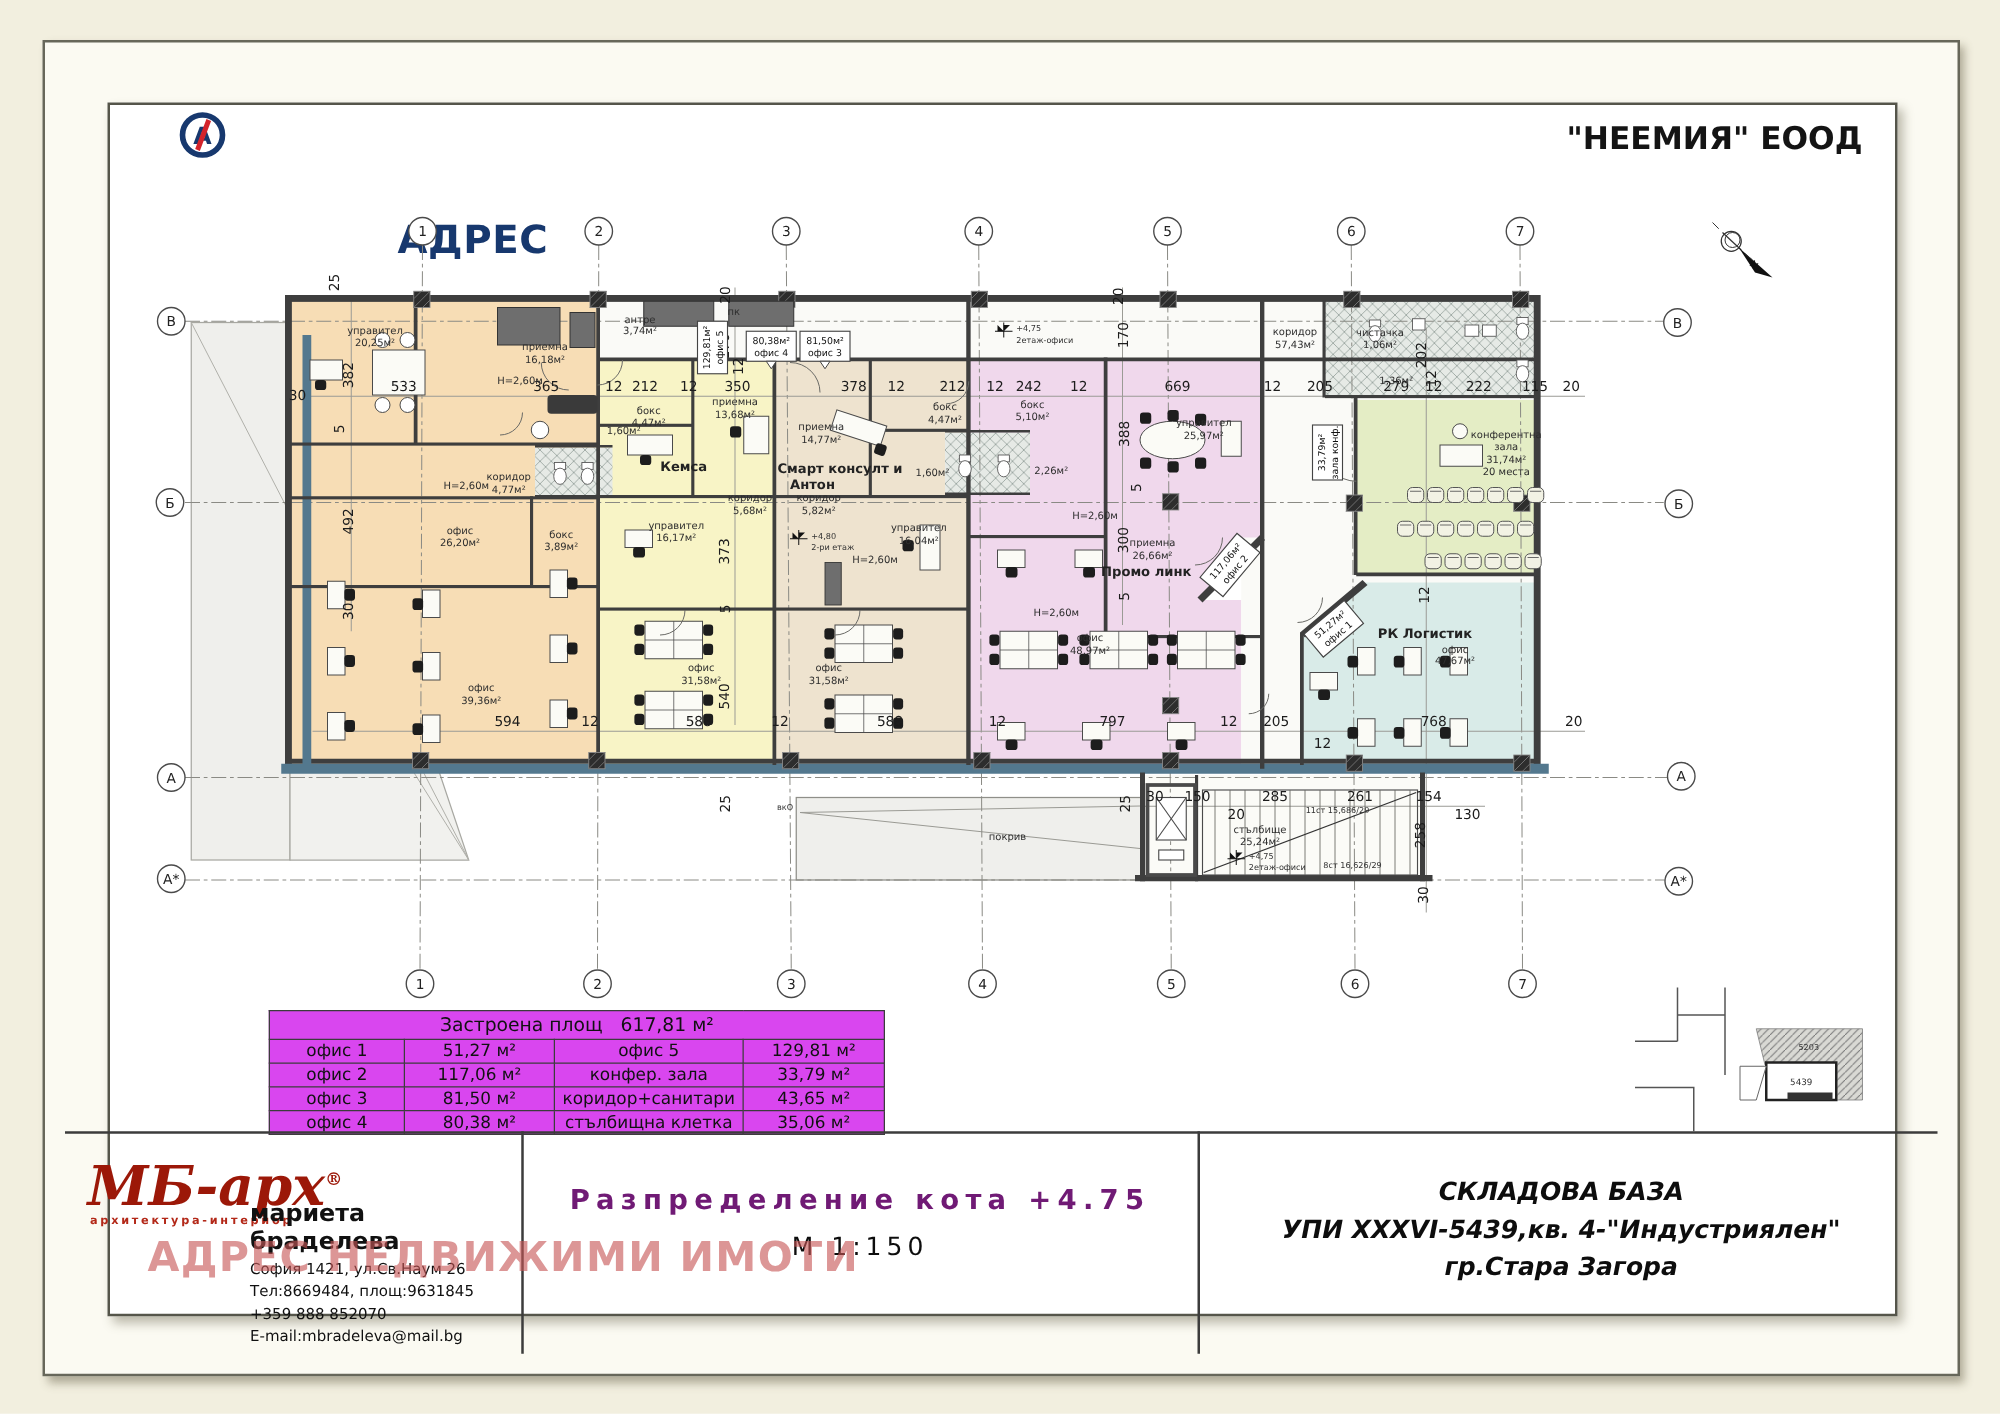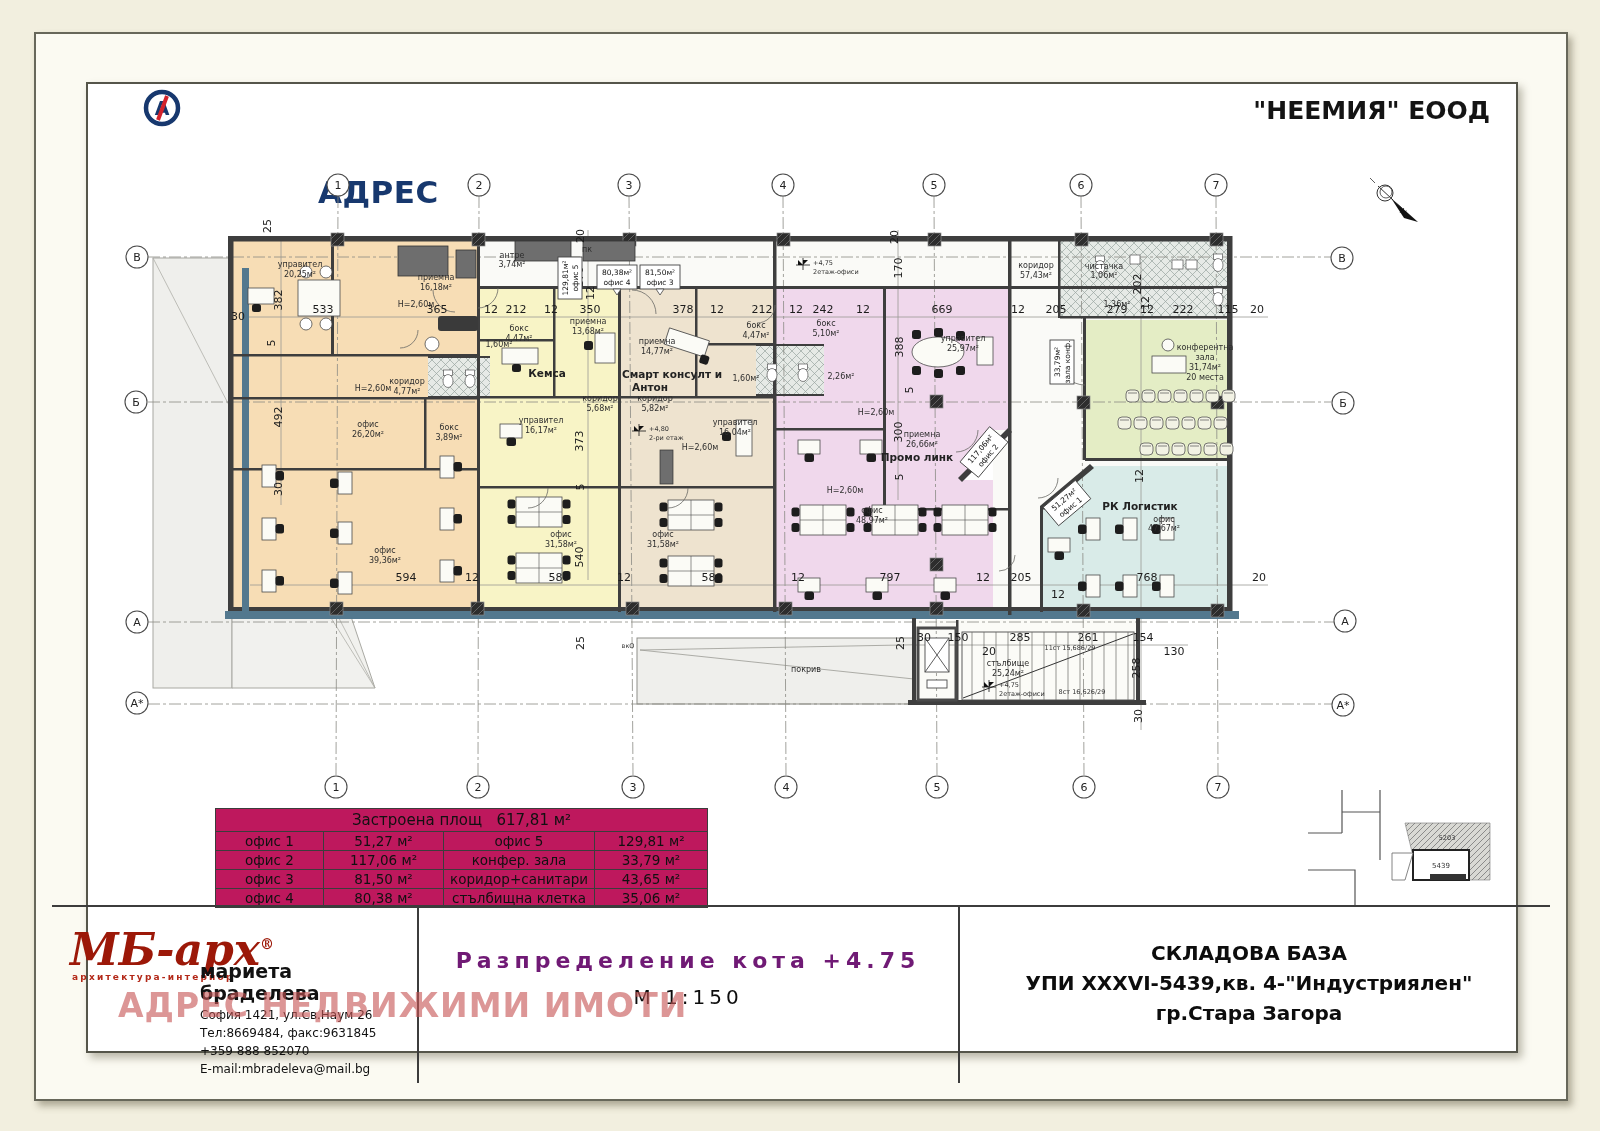--- a/index.html
+++ b/index.html
@@ -9,40 +9,40 @@
        border:2px solid #67675a;background:#fbfaf2;box-shadow:4px 5px 7px rgba(90,85,60,.45);}
   .frame-inner{position:absolute;left:50px;top:48px;right:48px;bottom:46px;
        border:2px solid #55554a;background:#ffffff;box-shadow:4px 5px 8px rgba(90,85,60,.4);}
   .abs{position:absolute;}
   
   .brand{position:absolute;left:136px;top:84px;width:150px;height:50px;background:#fff;}
   .brand-text{position:absolute;left:182px;top:90px;font-size:31px;font-weight:bold;color:#17386e;letter-spacing:.5px;}
   .company{position:absolute;left:1240px;top:96px;width:250px;text-align:right;
        font-size:25px;font-weight:bold;color:#141414;}
   
-  table.areas{position:absolute;left:215px;top:808px;border-collapse:collapse;background:#be185d;}
+  table.areas{position:absolute;left:215px;top:808px;border-collapse:collapse;background:#d946ef;}
   table.areas td{border:1.5px solid #3c3c3c;font-size:13.5px;color:#111;text-align:center;padding:0 6px;height:18px;}
   table.areas td.hdr{font-size:15px;height:22px;}
   
   .tb-line-h{position:absolute;left:52px;right:50px;top:905px;height:2px;background:#3c3c3c;}
   .tb-line-v1{position:absolute;left:417px;top:905px;width:2px;bottom:48px;background:#3c3c3c;}
   .tb-line-v2{position:absolute;left:958px;top:905px;width:2px;bottom:48px;background:#3c3c3c;}
   .mb-logo{position:absolute;left:70px;top:922px;color:#9c1808;
        font-family:"DejaVu Serif","Liberation Serif",serif;font-style:italic;font-weight:bold;font-size:44px;line-height:44px;}
   .mb-reg{font-size:14px;vertical-align:super;}
   .mb-sub{position:absolute;left:72px;top:972px;color:#b32818;font-size:9px;letter-spacing:2.2px;font-weight:bold;}
   .arch-block{position:absolute;left:200px;top:960px;width:215px;color:#111;}
   .arch-name{font-size:19px;font-weight:bold;margin-bottom:2px;}
   .arch-row{font-size:12px;line-height:18px;}
   .draw-title{position:absolute;left:420px;top:948px;width:536px;text-align:center;
        font-size:22px;font-weight:bold;color:#701a75;letter-spacing:5px;}
   .draw-scale{position:absolute;left:420px;top:985px;width:536px;text-align:center;
        font-size:20px;font-weight:normal;color:#0d0d0d;letter-spacing:4px;}
   .proj{position:absolute;left:962px;top:938px;width:574px;text-align:center;
-       font-size:20px;font-weight:bold;color:#0d0d0d;line-height:30px;}
+       font-size:20px;font-weight:bold;color:#0d0d0d;line-height:30px;font-style:italic;}
   .watermark{position:absolute;left:118px;top:986px;font-size:33px;font-weight:bold;
        color:rgba(198,85,85,.62);letter-spacing:1px;white-space:nowrap;}
   svg text{font-family:"DejaVu Sans","Liberation Sans",sans-serif;}
   .dim{font-size:11px;fill:#1c1c1c;}
   .rm{font-size:8px;fill:#2e2e2e;}
   .rmb{font-size:10.5px;font-weight:bold;fill:#222;}
   .tiny{font-size:6.5px;fill:#333;}
   .sg{font-size:7.5px;fill:#111;}
   .bub{font-size:11px;fill:#222;}
 </style>
@@ -669,21 +669,21 @@
 <div class="tb-line-v2"></div>
 
 <div class="mb-logo">
   <span>МБ-арх</span><span class="mb-reg">®</span>
 </div>
 <div class="mb-sub">архитектура-интериор</div>
 
 <div class="arch-block">
   <div class="arch-name">мариета браделева</div>
   <div class="arch-row">София 1421, ул.Св.Наум 26</div>
-  <div class="arch-row">Тел:8669484, факс:9631845</div>
+  <div class="arch-row">Тел:8669484, площ:9631845</div>
   <div class="arch-row">+359 888 852070</div>
   <div class="arch-row">E-mail:mbradeleva@mail.bg</div>
 </div>
 
 <div class="draw-title">Разпределение кота +4.75</div>
 <div class="draw-scale">М 1:150</div>
 
 <div class="proj">
   <div>СКЛАДОВА БАЗА</div>
   <div>УПИ XXXVI-5439,кв. 4-"Индустриялен"</div>

